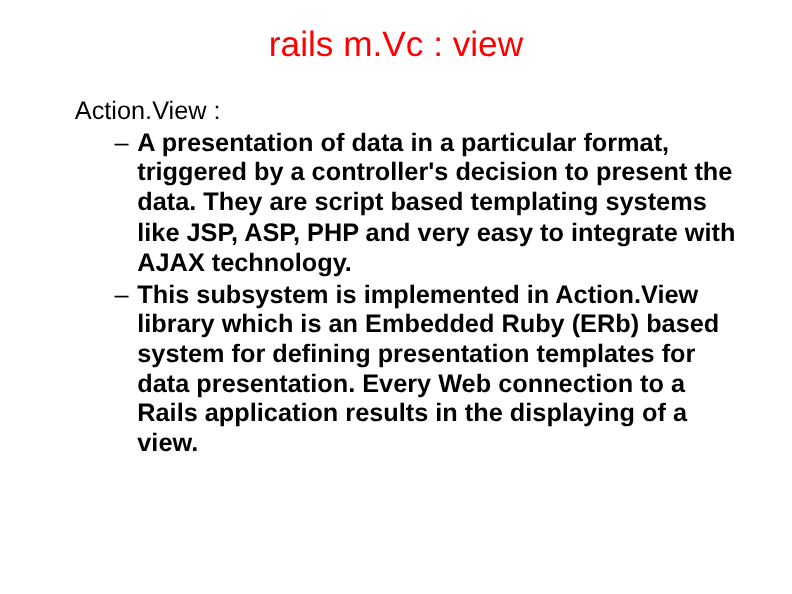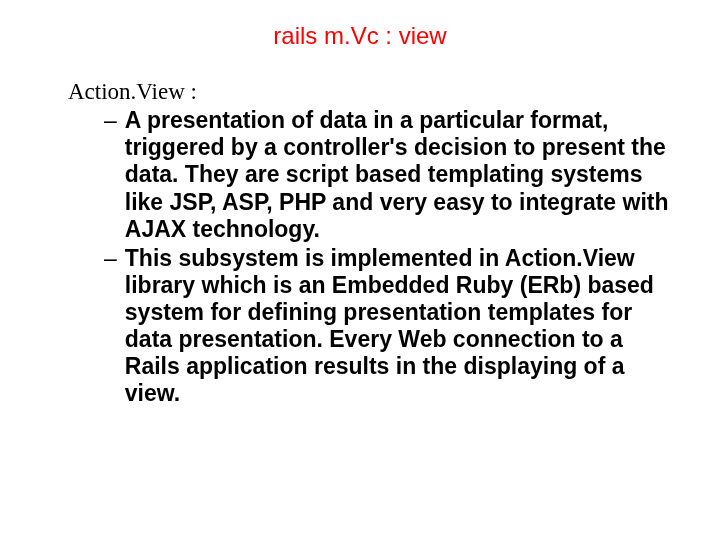--- a/index.html
+++ b/index.html
@@ -1,20 +1,20 @@
 <!DOCTYPE html>
 <html><head>
 <meta charset="utf-8">
 <style>
   * { margin: 0; padding: 0; box-sizing: border-box; }
   html, body { width: 720px; height: 540px; background: #fff; font-family: Arial, Helvetica, sans-serif; color: #000; }
   .slide { width: 720px; height: 540px; position: relative; padding: 20px 48px 0 48px; }
-  .title { text-align: center; color: #ff0000; font-size: 24px; font-weight: 400; margin-top: 2px; margin-bottom: 28px; }
+  .title { text-align: center; color: #ff0000; font-size: 32px; font-weight: 400; margin-top: 2px; margin-bottom: 28px; }
   .body { font-size: 23px; line-height: 1.18; }
-  .heading { margin-left: 20px; margin-bottom: 2px; font-family: Liberation Serif, serif; }
+  .heading { margin-left: 20px; margin-bottom: 2px; }
   .bullets { margin-left: 56px; }
   .bullet { display: flex; margin-bottom: 2px; }
   .dash { flex: 0 0 auto; padding-right: 8px; }
   .bullet-text { flex: 1 1 auto; font-weight: bold; }
 </style>
 </head>
 <body>
 
 <div class="slide">
   <h1 class="title">rails m.Vc : view</h1>

